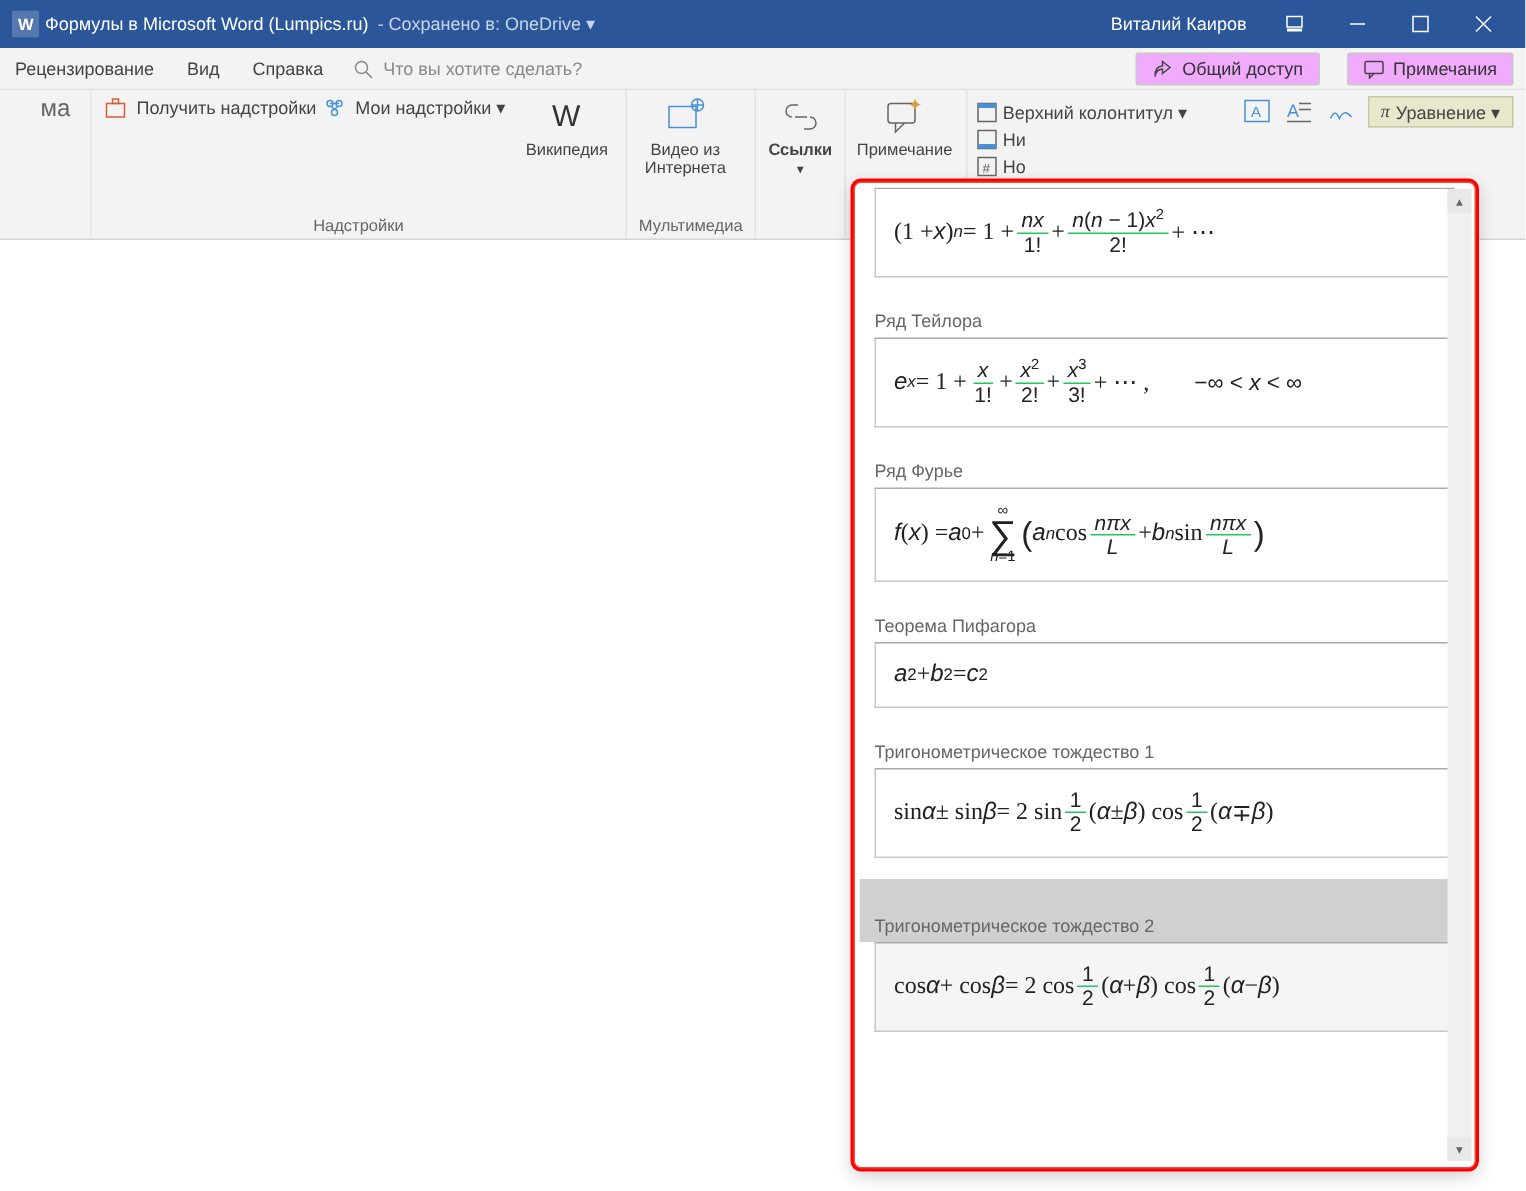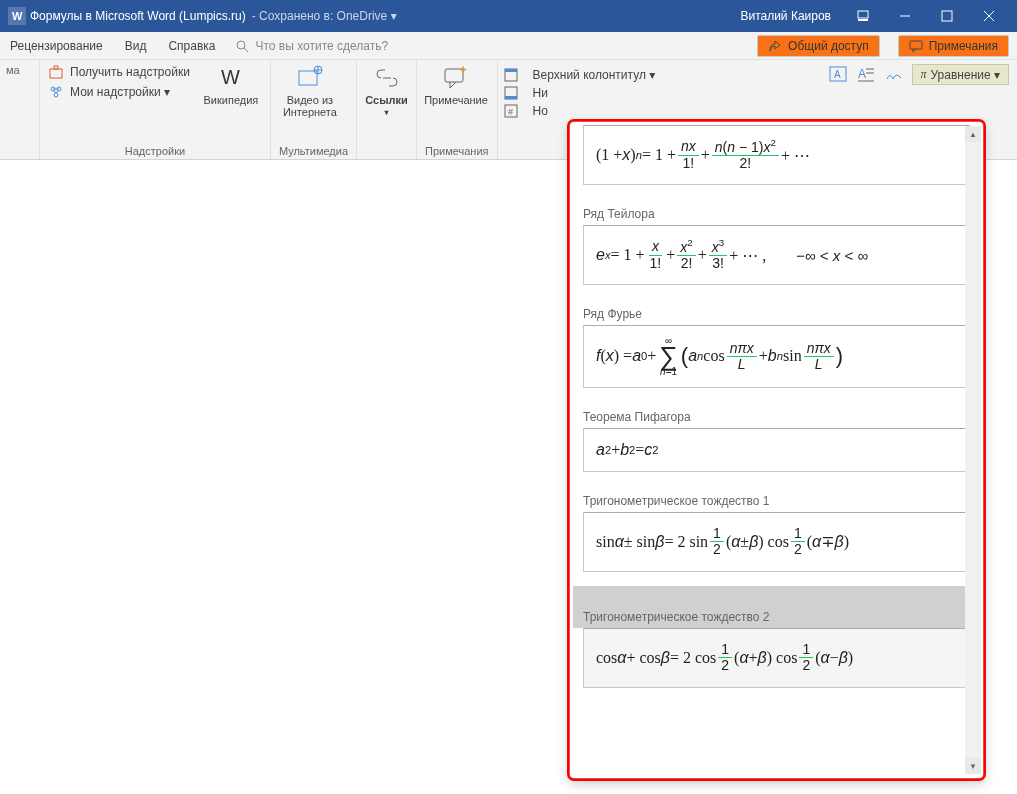--- a/index.html
+++ b/index.html
@@ -11,35 +11,35 @@
 .titlebar .right { margin-left: auto; display: flex; align-items: center; gap: 2px; }
 .titlebar .user { margin-right: 10px; font-size: 12px; }
 .winbtn { width: 40px; height: 32px; display: flex; align-items: center; justify-content: center; color: #fff; }
 .winbtn svg { width: 12px; height: 12px; }
 
 .ribbon-tabs { background: #f3f3f3; height: 28px; display: flex; align-items: center; font-size: 12px; color: #444; padding: 0 8px; gap: 18px; border-bottom: 1px solid #e1e1e1; }
 .ribbon-tabs .tab { padding: 4px 2px; }
 .search-area { display: flex; align-items: center; gap: 6px; color: #888; }
 .search-area .mag { width: 14px; height: 14px; }
 .ribbon-tabs .spacer { flex: 1; }
-.share-btn, .notes-btn { border: 1px solid #c8c8c8; background: #f97316; padding: 3px 10px; font-size: 12px; display: flex; align-items: center; gap: 6px; color: #333; border-radius: 2px; }
+.share-btn, .notes-btn { border: 1px solid #c8c8c8; background: #f0abfc; padding: 3px 10px; font-size: 12px; display: flex; align-items: center; gap: 6px; color: #333; border-radius: 2px; }
 
 .ribbon { background: #f3f3f3; height: 100px; display: flex; border-bottom: 1px solid #d4d4d4; font-size: 11px; color: #444; }
 .group { border-right: 1px solid #e1e1e1; padding: 4px 8px 2px; display: flex; flex-direction: column; justify-content: space-between; }
 .group-label { text-align: center; color: #666; font-size: 11px; padding-top: 2px; }
 .group-content { display: flex; align-items: flex-start; gap: 10px; flex: 1; }
-.vstack { display: flex; flex-direction: column; gap: 4px; }
+.vstack { display: flex; flex-direction: row; gap: 4px; }
 .addin-item { display: flex; align-items: center; gap: 6px; font-size: 12px; }
 .tiny-icon { width: 16px; height: 16px; display: inline-flex; align-items: center; justify-content: center; }
 .bigbtn { display: flex; flex-direction: column; align-items: center; gap: 2px; font-size: 11px; color: #444; width: 62px; text-align: center; }
 .bigbtn .iconlg { width: 28px; height: 28px; display: flex; align-items: center; justify-content: center; }
 .header-col { display: flex; flex-direction: column; gap: 4px; font-size: 12px; padding: 4px 0; }
-.header-item { display: flex; align-items: center; gap: 15px; }
+.header-item { display: flex; align-items: center; gap: 4px; }
 .group-partial { padding: 4px 6px; }
-.small-left { width: 40px; border-right: 1px solid #e1e1e1; padding: 4px 6px; display: flex; flex-direction: column; justify-content: flex-start; color: #666; font-size: 11px; }
+.small-left { width: 40px; border-right: 1px solid #e1e1e1; padding: 4px 6px; display: flex; flex-direction: column; justify-content: flex-start; color: #666; font-size: 16px; margin-left: 21px; }
 .eq-btn-area { margin-left: auto; padding: 4px 8px; display: flex; align-items: flex-start; gap: 8px; }
 .eq-button { background: #e7e7cc; border: 1px solid #c8c8a8; padding: 2px 8px; font-size: 12px; display: flex; align-items: center; gap: 4px; }
 
 .doc-area { position: absolute; left: 22px; top: 192px; right: 22px; bottom: 20px; background: #fff; }
 
 .dropdown { position: absolute; left: 568px; top: 120px; width: 417px; height: 660px; background: #fff; border: 2px solid #e74c3c; outline: 2px solid #ff0000; outline-offset: -1px; overflow: hidden; box-shadow: 0 4px 12px rgba(0,0,0,0.2); border-radius: 6px; }
 .dropdown-inner { position: absolute; inset: 3px; overflow-y: auto; background: #fff; }
 .eq-section-title { font-size: 12px; color: #666; padding: 8px 10px 4px; }
 .eq-preview { margin: 0 10px 14px; border: 1px solid #c8c8c8; border-top: 1px solid #aaa; padding: 10px 12px; font-family: "Cambria Math", serif; font-size: 16px; color: #222; background: #fff; min-height: 44px; display: flex; align-items: center; }
 .eq-preview.taller { min-height: 60px; }

